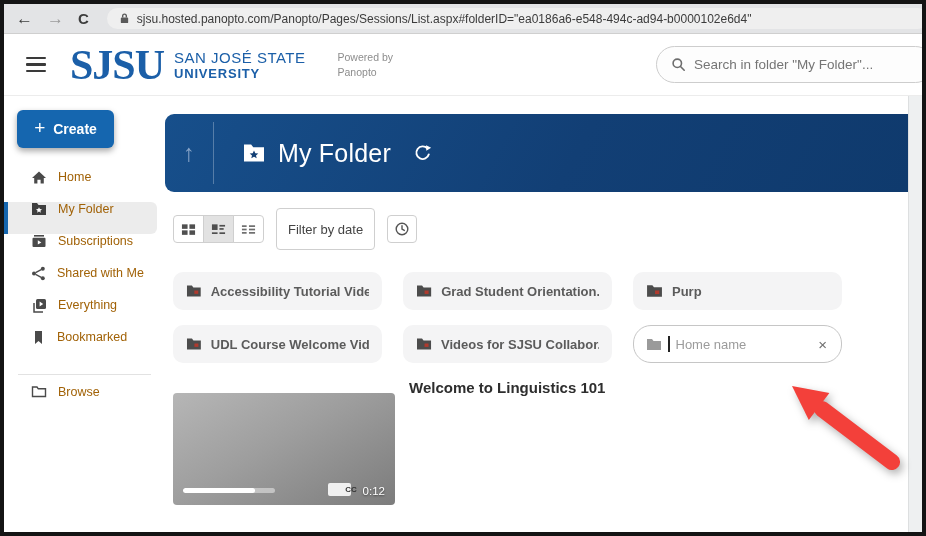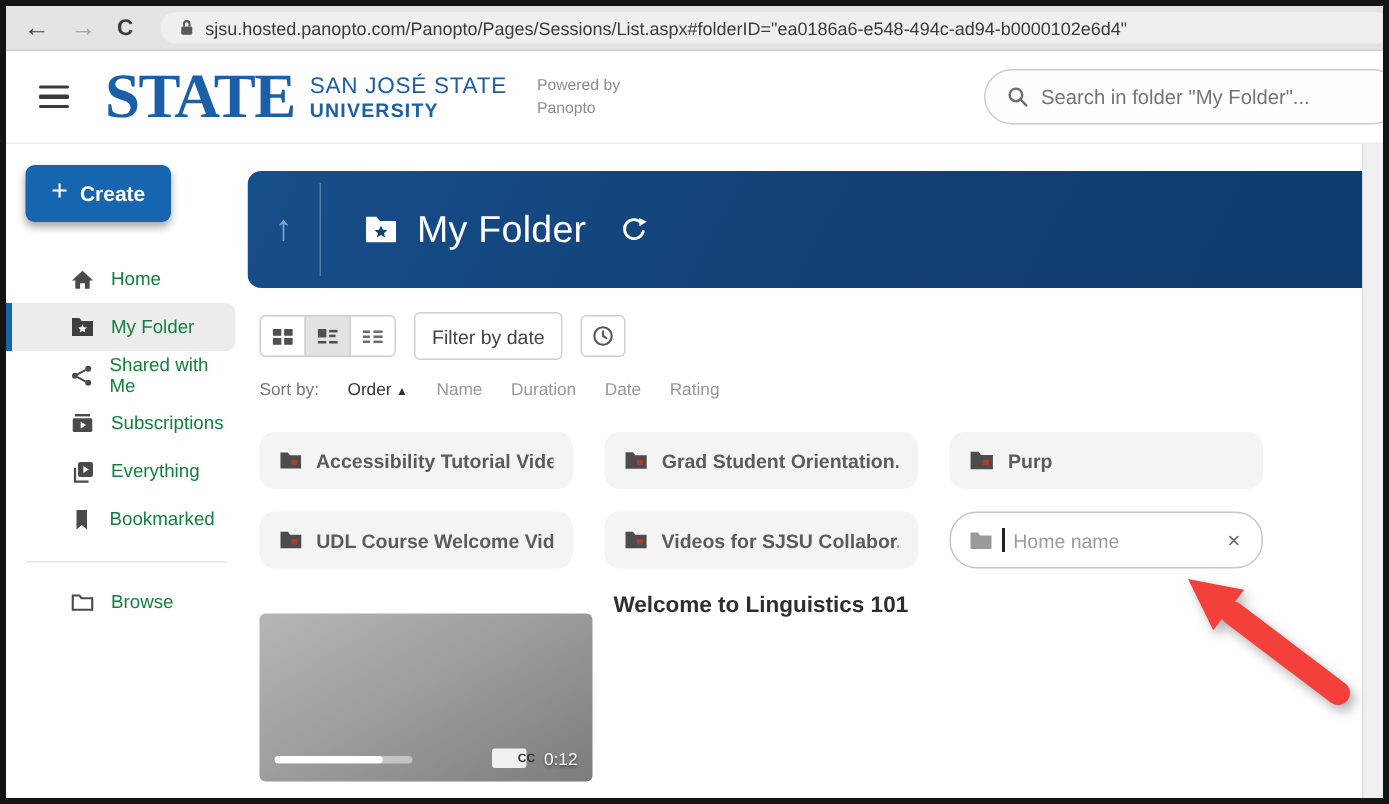--- a/index.html
+++ b/index.html
@@ -31,21 +31,21 @@
   }
   .hamburger { width:20px; display:flex; flex-direction:column; gap:4px; cursor:pointer; margin-right:24px; }
   .hamburger span { height:2.5px; background:#3a3a3a; border-radius:1px; }
   .logo-word {
     font-family:"Liberation Serif", serif; font-weight:700;
     font-size:42px; color:#1b5fa8; letter-spacing:-1px; line-height:1;
   }
   .univ-block { margin-left:10px; color:#1b5fa8; }
   .univ-line1 { font-size:15px; font-weight:400; letter-spacing:0.5px; }
   .univ-line2 { font-size:13px; font-weight:700; letter-spacing:0.8px; }
-  .powered { margin-left:20px; font-size:10.5px; color:#8d8d8d; line-height:1.35; }
+  .powered { margin-left:32px; font-size:10.5px; color:#8d8d8d; line-height:1.35; }
   .search-pill {
     margin-left:auto; margin-right:-12px; width:278px; height:37px;
     border:1px solid #cdcdcd; border-radius:19px; background:#fdfdfd;
     display:flex; align-items:center; gap:8px; padding:0 14px; flex:none;
   }
   .search-pill input {
     border:none; outline:none; background:transparent; flex:1;
     font-size:13.5px; color:#555; font-family:inherit;
   }
   .search-pill input::placeholder { color:#757575; opacity:1; }
@@ -55,22 +55,22 @@
   .sidebar { width:161px; flex:none; padding-top:14px; background:#fff; }
   .create-btn {
     margin-left:13px; width:97px; height:38px; background:#1566af;
     border:none; border-radius:6px; color:#fff; font-size:14px; font-weight:700;
     display:flex; align-items:center; justify-content:center; gap:8px;
     box-shadow:0 3px 6px rgba(0,0,0,0.35); cursor:pointer; font-family:inherit;
   }
   .create-btn .plus { font-size:19px; font-weight:400; margin-top:-2px; }
   .nav-list { margin-top:22px; list-style:none; }
   .nav-item {
-    height:32px; display:flex; align-items:center; gap:11px;
-    padding-left:43px; color:#15803d; font-size:12.5px; cursor:pointer;
+    height:32px; display:flex; align-items:flex-start; gap:11px;
+    padding-left:27px; color:#a16207; font-size:12.5px; cursor:pointer;
     position:relative; margin-right:8px;
   }
   .nav-item.active {
     background:#ececec; border-radius:0 6px 6px 0;
   }
   .nav-item.active::before {
     content:""; position:absolute; left:0; top:0; bottom:0; width:4px; background:#1566af;
   }
   .nav-item svg { flex:none; }
   .side-divider { height:1px; background:#e2e2e2; margin:12px 14px 10px 14px; }
@@ -95,21 +95,21 @@
   .toolbar { margin:16px 0 0 8px; display:flex; align-items:center; gap:12px; }
   .view-group { display:flex; }
   .view-btn {
     width:31px; height:28px; background:#fff; border:1px solid #cfcfcf;
     display:flex; align-items:center; justify-content:center; cursor:pointer; margin-left:-1px;
   }
   .view-btn:first-child { border-radius:4px 0 0 4px; margin-left:0; }
   .view-btn:last-child { border-radius:0 4px 4px 0; }
   .view-btn.active { background:#e2e2e2; }
   .filter-btn {
-    height:32px; padding:0 11px; background:#fff; border:1px solid #cfcfcf; border-radius:4px;
+    height:42px; padding:0 11px; background:#fff; border:1px solid #cfcfcf; border-radius:4px;
     font-size:13px; color:#444; cursor:pointer; font-family:inherit;
   }
   .clock-btn {
     width:30px; height:28px; background:#fff; border:1px solid #cfcfcf; border-radius:4px;
     display:flex; align-items:center; justify-content:center; cursor:pointer;
   }
 
   .sort-row { margin:14px 0 0 8px; display:flex; align-items:center; gap:19px; font-size:11.5px; }
   .sort-label { color:#777; }
   .sort-opt { color:#979797; cursor:pointer; }
@@ -172,21 +172,21 @@
       <span class="url-text">sjsu.hosted.panopto.com/Panopto/Pages/Sessions/List.aspx#folderID="ea0186a6-e548-494c-ad94-b0000102e6d4"</span>
     </div>
   </div>
 
   <div class="app-header">
     <div class="hamburger">
       <span></span>
         <span></span>
         <span></span>
     </div>
-    <div class="logo-word">STATE</div>
+    <div class="logo-word">SJSU</div>
     <div class="univ-block">
       <div class="univ-line1">SAN JOSÉ STATE</div>
       <div class="univ-line2">UNIVERSITY</div>
     </div>
     <div class="powered">
       <div>Powered by</div>
       <div>Panopto</div>
     </div>
     <div class="search-pill">
       <svg width="15" height="15" viewBox="0 0 15 15">
@@ -212,36 +212,36 @@
           <span>Home</span>
         </li>
         <li class="nav-item active">
           <svg width="16" height="14" viewBox="0 0 16 14">
             <path d="M1 1 h5 l1.5 2 H15 v10 H1 Z" fill="#3f3f3f"></path>
             <path d="M8 5.2 l0.9 1.9 2.1 0.2 -1.6 1.4 0.5 2 -1.9 -1.1 -1.9 1.1 0.5 -2 -1.6 -1.4 2.1 -0.2 Z" fill="#fff"></path>
           </svg>
           <span>My Folder</span>
         </li>
         <li class="nav-item">
+          <svg width="16" height="14" viewBox="0 0 16 14">
+            <rect x="3" y="1" width="10" height="1.6" fill="#4a4a4a"></rect>
+            <rect x="1.5" y="3.8" width="13" height="9.2" rx="1" fill="#4a4a4a"></rect>
+            <path d="M6.8 6.2 L10.4 8.4 L6.8 10.6 Z" fill="#fff"></path>
+          </svg>
+          <span>Subscriptions</span>
+        </li>
+        <li class="nav-item">
           <svg width="15" height="15" viewBox="0 0 15 15">
             <circle cx="11.8" cy="2.8" r="2" fill="#4a4a4a"></circle>
             <circle cx="3" cy="7.5" r="2" fill="#4a4a4a"></circle>
             <circle cx="11.8" cy="12.2" r="2" fill="#4a4a4a"></circle>
             <line x1="4.6" y1="6.6" x2="10.2" y2="3.6" stroke="#4a4a4a" stroke-width="1.3"></line>
             <line x1="4.6" y1="8.4" x2="10.2" y2="11.4" stroke="#4a4a4a" stroke-width="1.3"></line>
           </svg>
           <span>Shared with Me</span>
-        </li>
-        <li class="nav-item">
-          <svg width="16" height="14" viewBox="0 0 16 14">
-            <rect x="3" y="1" width="10" height="1.6" fill="#4a4a4a"></rect>
-            <rect x="1.5" y="3.8" width="13" height="9.2" rx="1" fill="#4a4a4a"></rect>
-            <path d="M6.8 6.2 L10.4 8.4 L6.8 10.6 Z" fill="#fff"></path>
-          </svg>
-          <span>Subscriptions</span>
         </li>
         <li class="nav-item">
           <svg width="16" height="15" viewBox="0 0 16 15">
             <path d="M3 5 V14 H12" fill="none" stroke="#4a4a4a" stroke-width="1.5"></path>
             <rect x="5" y="1" width="10" height="10" rx="1.5" fill="#4a4a4a"></rect>
             <path d="M8.6 3.6 L12.2 6 L8.6 8.4 Z" fill="#fff"></path>
           </svg>
           <span>Everything</span>
         </li>
         <li class="nav-item">
@@ -314,30 +314,20 @@
         </div>
         <button class="filter-btn">Filter by date</button>
         <div class="clock-btn">
           <svg width="16" height="16" viewBox="0 0 16 16">
             <circle cx="8" cy="8" r="5.8" fill="none" stroke="#555" stroke-width="1.4"></circle>
             <path d="M8 4.8 V8 L10.3 9.4" fill="none" stroke="#555" stroke-width="1.4" stroke-linecap="round"></path>
           </svg>
         </div>
       </div>
 
-      <div class="sort-row">
-        <span class="sort-label">Sort by:</span>
-        <span class="sort-opt active">
-          <span>Order</span><span class="sort-caret">▲</span>
-        </span>
-        <span class="sort-opt">Name</span>
-        <span class="sort-opt">Duration</span>
-        <span class="sort-opt">Date</span>
-        <span class="sort-opt">Rating</span>
-      </div>
 
       <div class="chip-row">
         <div class="folder-chip">
           <svg width="17" height="14" viewBox="0 0 16 13">
             <path d="M1 1 h5 l1.5 2 H15 v9 H1 Z" fill="#4c4c4c"></path>
               <rect x="8.5" y="6" width="4" height="3.4" fill="#b03a2e"></rect>
           </svg>
           <span>Accessibility Tutorial Vide...</span>
         </div>
         <div class="folder-chip">

